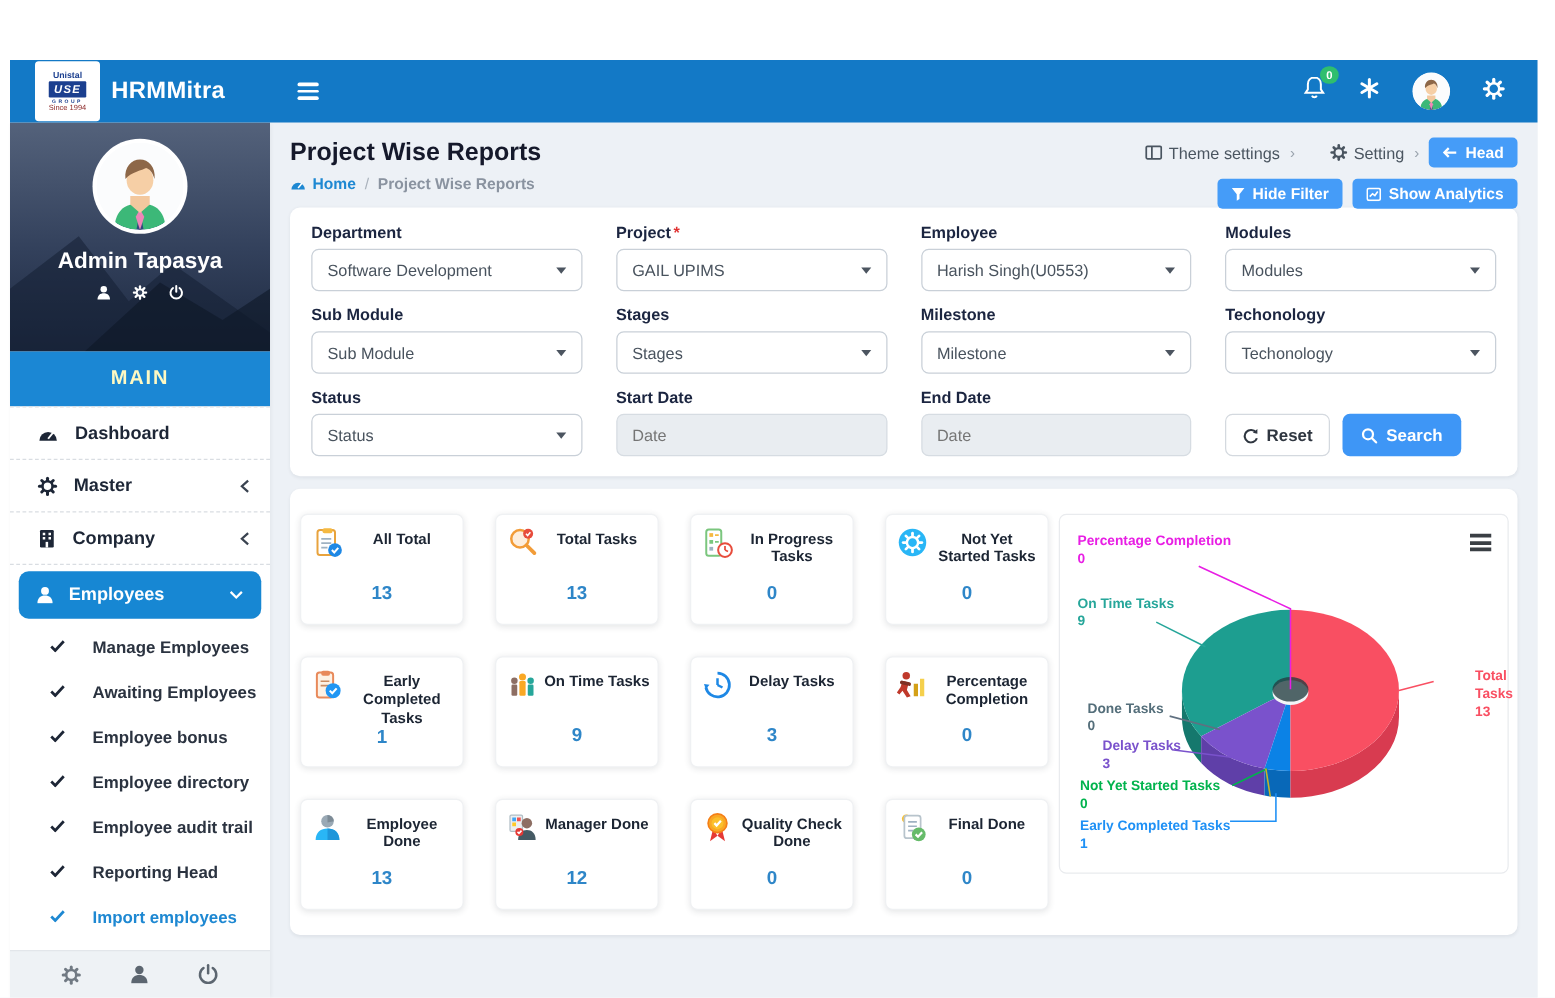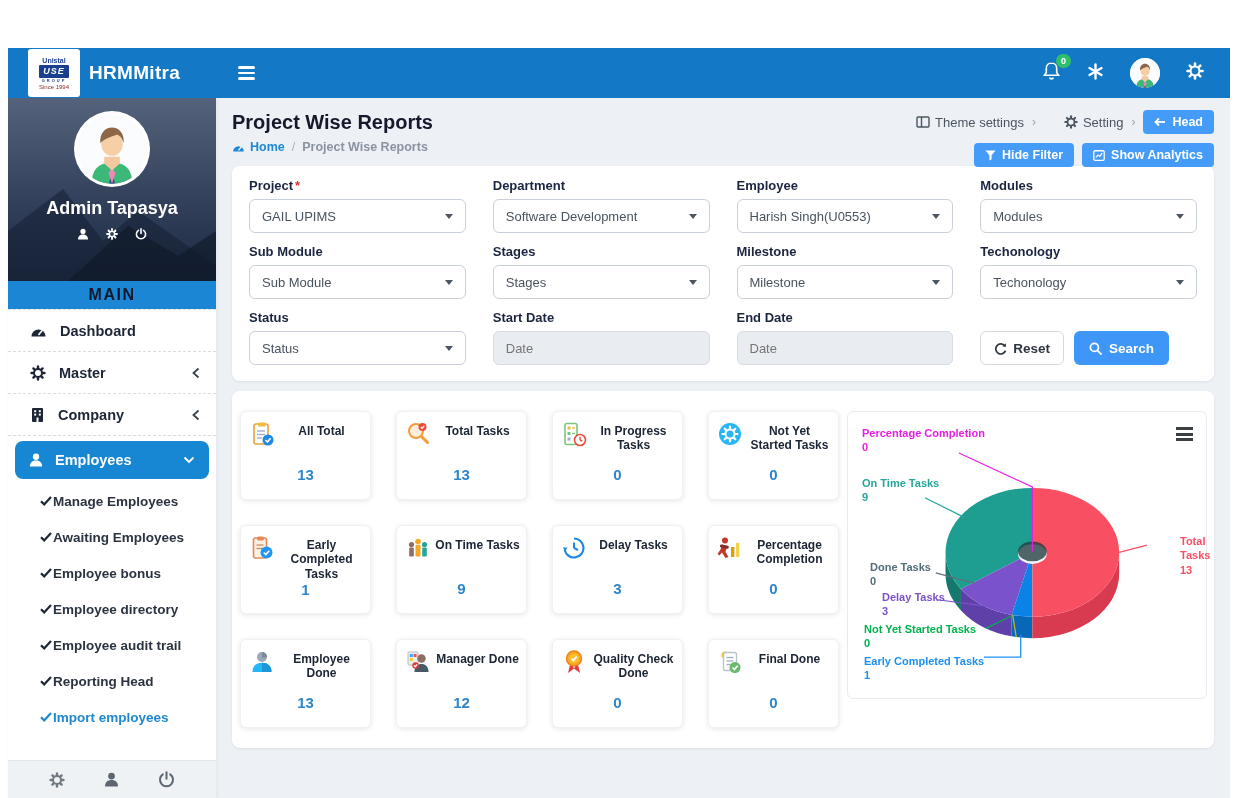--- a/index.html
+++ b/index.html
@@ -24,27 +24,27 @@
 
   
   .sidebar { position:absolute; left:0; top:50px; width:208px; bottom:0; background:#fff; display:flex; flex-direction:column; z-index:4; box-shadow:1px 0 4px rgba(0,0,0,.06); }
   .profile { height:183px; position:relative; background:linear-gradient(180deg,#54627b 0%,#33415c 55%,#1d2940 100%); display:flex; flex-direction:column; align-items:center; flex:none; overflow:hidden; }
   .profile svg.mtn { position:absolute; bottom:0; left:0; }
   .profile-inner { position:relative; display:flex; flex-direction:column; align-items:center; }
   .avatar-lg { width:76px; height:76px; border-radius:50%; border:3px solid rgba(255,255,255,.9); margin-top:13px; overflow:hidden; background:#fff; }
   .p-name { color:#fff; font-size:18px; font-weight:bold; margin-top:11px; }
   .p-icons { display:flex; gap:17px; margin-top:9px; }
   .p-icons svg { cursor:pointer; }
-  .main-band { height:28px; flex:none; background:#1b87d4; color:#0f172a; display:flex; align-items:center; justify-content:center; font-size:16px; font-weight:800; letter-spacing:1.5px; }
+  .main-band { height:44px; flex:none; background:#1b87d4; color:#fef9c3; display:flex; align-items:center; justify-content:center; font-size:16px; font-weight:800; letter-spacing:1.5px; }
   .menu { flex:1; overflow:hidden; border-top:1px dashed #d9dde2; }
   .m-item { height:42px; display:flex; align-items:center; gap:13px; padding:0 16px 0 22px; font-size:14.5px; font-weight:600; color:#1d2636; border-bottom:1px dashed #d9dde2; cursor:pointer; }
   .m-item .chev { margin-left:auto; }
   .m-pill { margin:5px 7px 4px; height:38px; background:#1787d3; border-radius:8px; display:flex; align-items:center; gap:12px; padding:0 14px; color:#fff; font-size:14.5px; font-weight:600; cursor:pointer; }
   .m-pill .chev { margin-left:auto; }
-  .s-item { height:36px; display:flex; align-items:center; gap:1px; padding-left:32px; font-size:13.5px; font-weight:600; color:#2b3340; cursor:pointer; }
+  .s-item { height:36px; display:flex; align-items:center; gap:22px; padding-left:32px; font-size:13.5px; font-weight:600; color:#2b3340; cursor:pointer; }
   .s-item.active { color:#1e88d2; }
   .side-footer { height:38px; flex:none; background:#eef2f5; border-top:1px solid #e2e6ea; display:flex; align-items:center; justify-content:space-around; padding:0 22px; }
   .side-footer svg { cursor:pointer; }
 
   
   .main { position:absolute; left:208px; top:50px; right:0; bottom:0; background:#edf1f6; overflow:hidden; }
   .page-head { position:relative; padding:13px 16px 8px; }
   .title { font-size:20px; font-weight:bold; color:#15192b; }
   .crumb { display:flex; align-items:center; gap:7px; margin-top:6px; font-size:12.5px; }
   .crumb .home { color:#1e88d2; font-weight:bold; display:flex; align-items:center; gap:5px; cursor:pointer; }
@@ -374,29 +374,29 @@
               </svg>
             <span>Show Analytics</span>
           </button>
         </div>
       </div>
     </div>
 
     <div class="filter-panel">
       <div class="f-grid">
         <div>
+          <div class="f-label">Department</div>
+          <div class="f-select">
+              <span>Software Development</span>
+            </div>
+        </div>
+        <div>
           <div class="f-label"><span>Project</span><span class="req">*</span></div>
           <div class="f-select">
               <span>GAIL UPIMS</span>
-            </div>
-        </div>
-        <div>
-          <div class="f-label">Department</div>
-          <div class="f-select">
-              <span>Software Development</span>
             </div>
         </div>
         <div>
           <div class="f-label">Employee</div>
           <div class="f-select">
               <span>Harish Singh(U0553)</span>
             </div>
         </div>
         <div>
           <div class="f-label">Modules</div>

